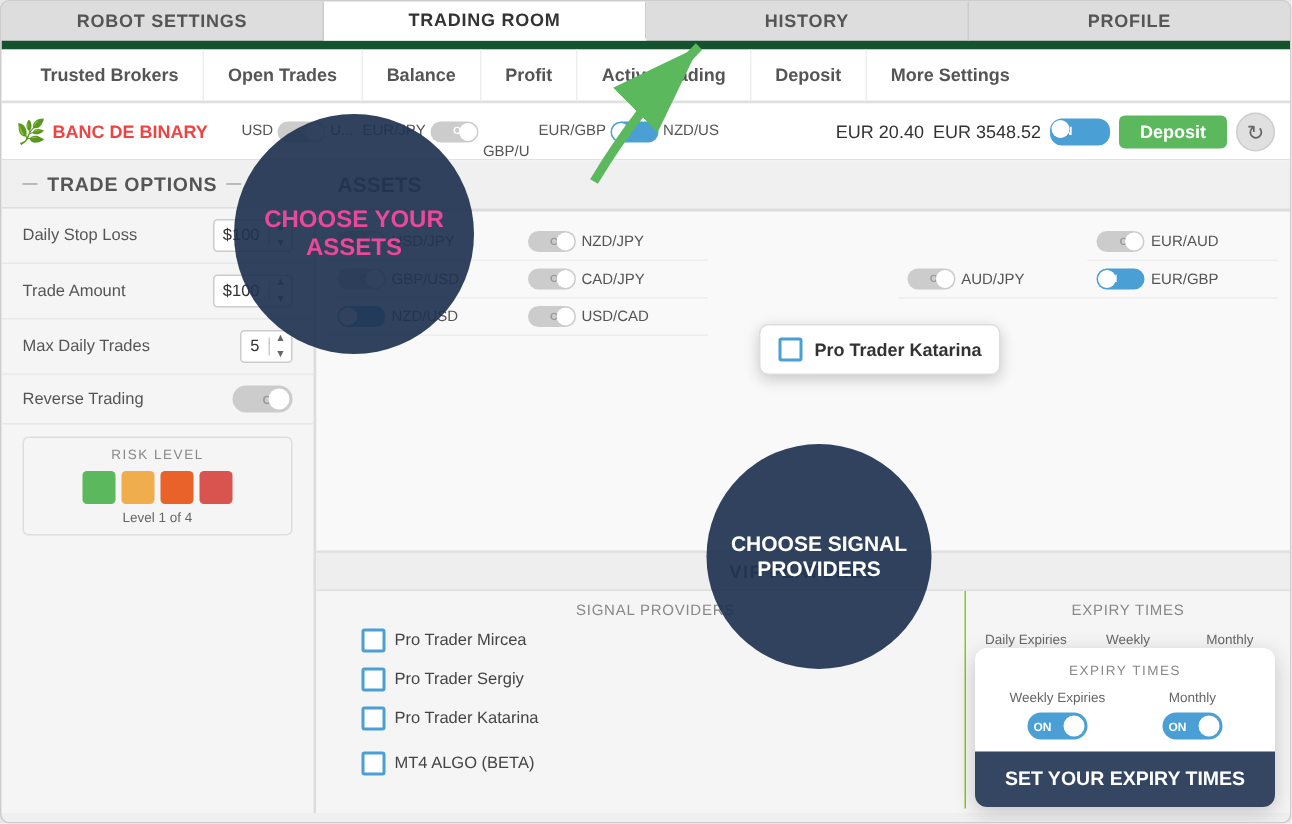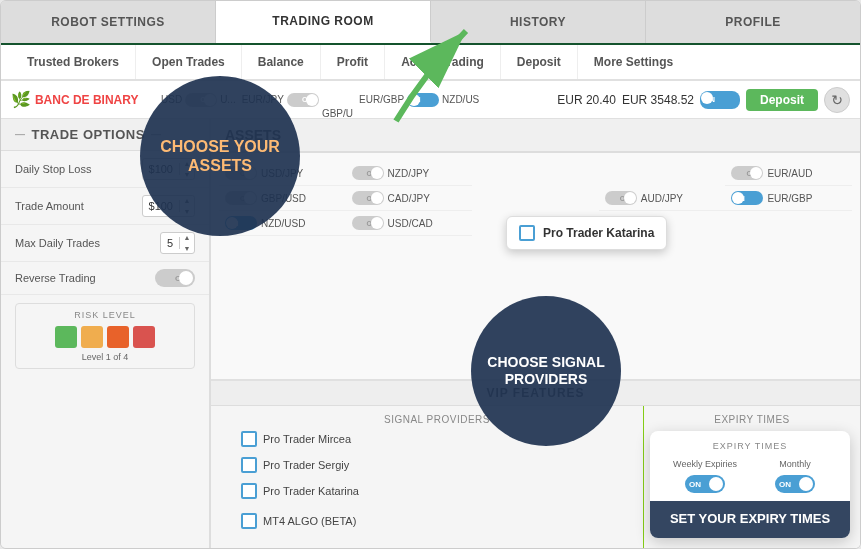--- a/index.html
+++ b/index.html
@@ -20,22 +20,22 @@
       position: relative;
       border: 1px solid #ccc;
       border-radius: 6px;
       overflow: hidden;
     }
 
     
     .top-nav {
       display: flex;
       background: #e0e0e0;
-      border-bottom: 2px solid #14532d;
-      height: 44px;
+      border-bottom: 6px solid #14532d;
+      height: 32px;
       justify-content: flex-end;
     }
     .top-nav-tab {
       flex: 1;
       display: flex;
       align-items: center;
       justify-content: center;
       font-size: 12px;
       font-weight: bold;
       color: #555;
@@ -391,26 +391,26 @@
     .overlay-choose-assets {
       position: absolute;
       width: 160px;
       height: 160px;
       background: rgba(30, 50, 80, 0.92);
       border-radius: 50%;
       display: flex;
       align-items: center;
       justify-content: center;
       text-align: center;
-      color: #fdba74;
+      color: #ec4899;
       font-size: 16px;
       font-weight: bold;
       text-transform: uppercase;
       line-height: 1.2;
-      left: 139px;
+      left: 155px;
       top: 75px;
       z-index: 10;
       cursor: pointer;
     }
 
     .overlay-choose-signal {
       position: absolute;
       width: 150px;
       height: 150px;
       background: rgba(30, 50, 80, 0.92);

